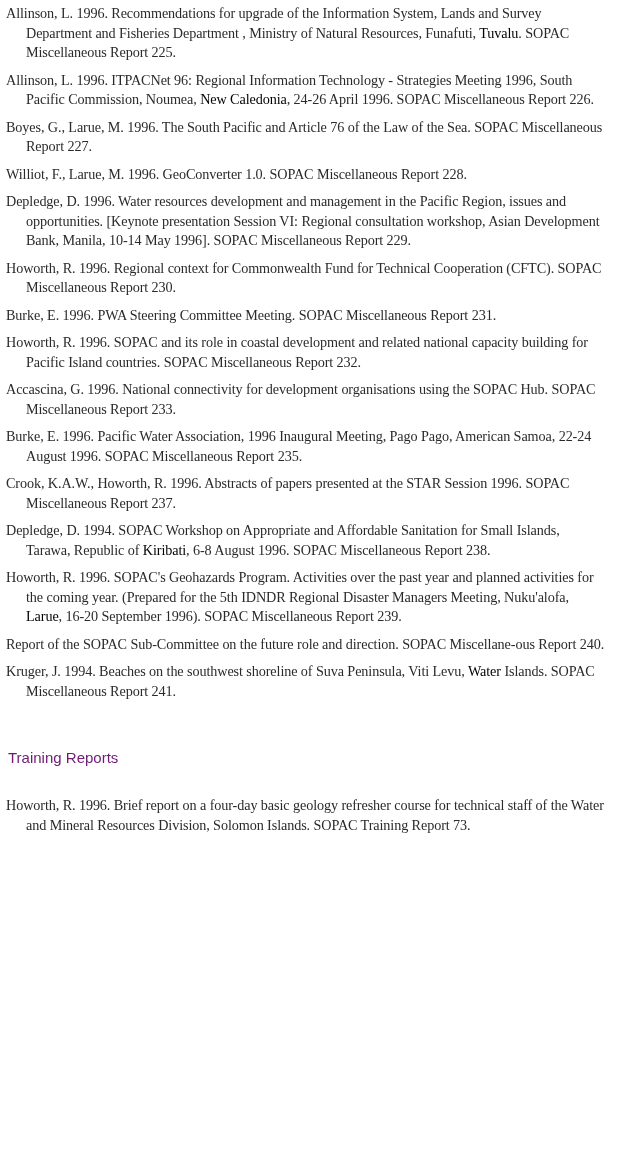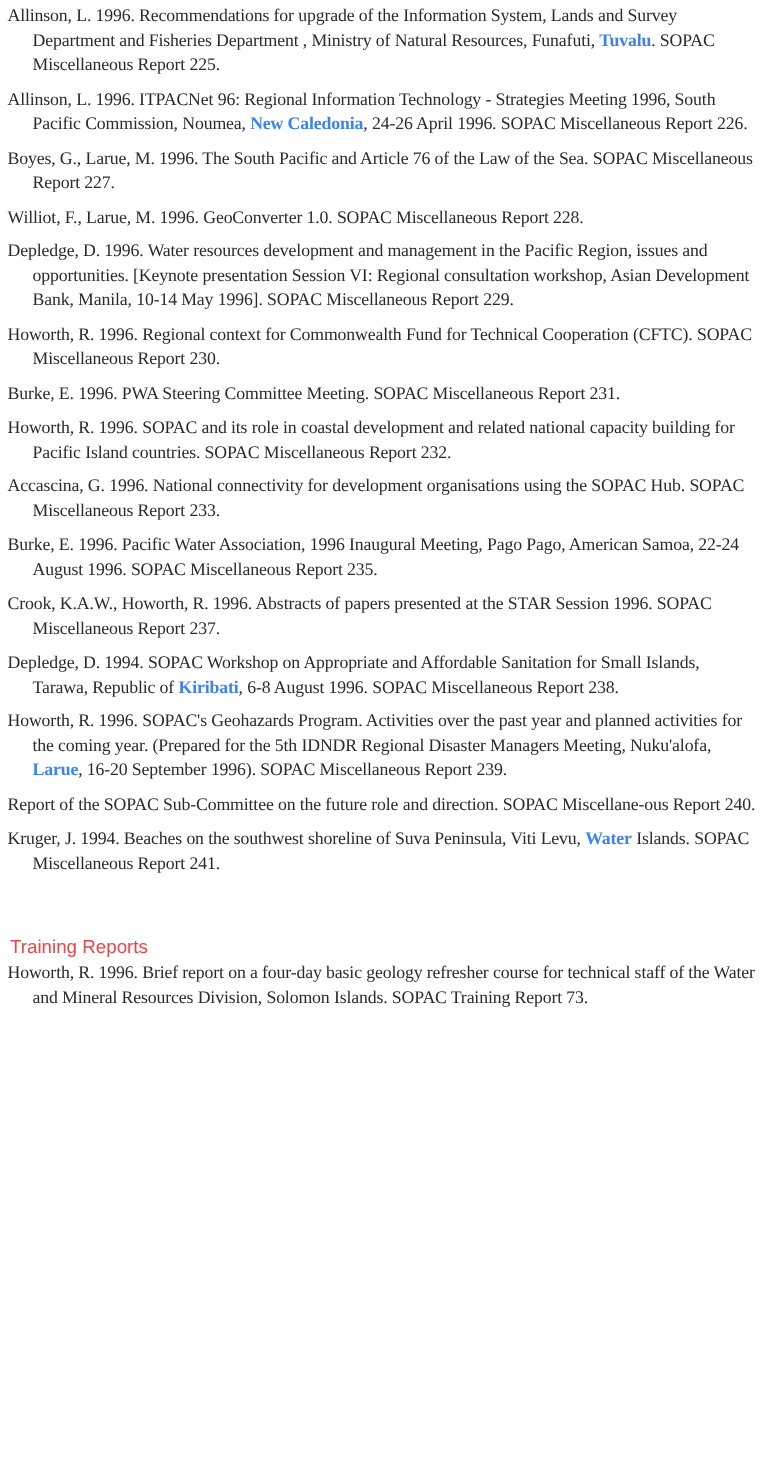--- a/index.html
+++ b/index.html
@@ -6,24 +6,24 @@
     body {
       width: 621px; height: 1167px; background: #ffffff; color: #2a2a2a;
       font-family: "Liberation Serif", "DejaVu Serif", serif;
       position: relative; overflow: hidden;
     }
     .page { position: absolute; left: 6px; top: 4px; width: 600px; }
     .ref {
       font-size: 14.2px; line-height: 19.5px; margin: 0 0 8px 0;
       padding-left: 20px; text-indent: -20px; letter-spacing: -0.1px;
     }
-    .ref b { font-weight: bold; color: #3b82f6; }
+    .ref b { font-weight: normal; color: #000000; }
     .heading {
       font-family: "Liberation Sans", "DejaVu Sans", sans-serif;
-      font-size: 15px; color: #ef4444; margin: 48px 0 3px 2px; font-weight: normal;
+      font-size: 15px; color: #701a75; margin: 48px 0 30px 2px; font-weight: normal;
     }
     .pagenum {
       position: absolute; left: 586px; top: 1140px;
       font-family: "Liberation Sans", "DejaVu Sans", sans-serif; font-size: 15px; color: #0f766e; margin-top: 29px;
     }
   </style>
 </head>
 <body>
 
 <div class="page">

